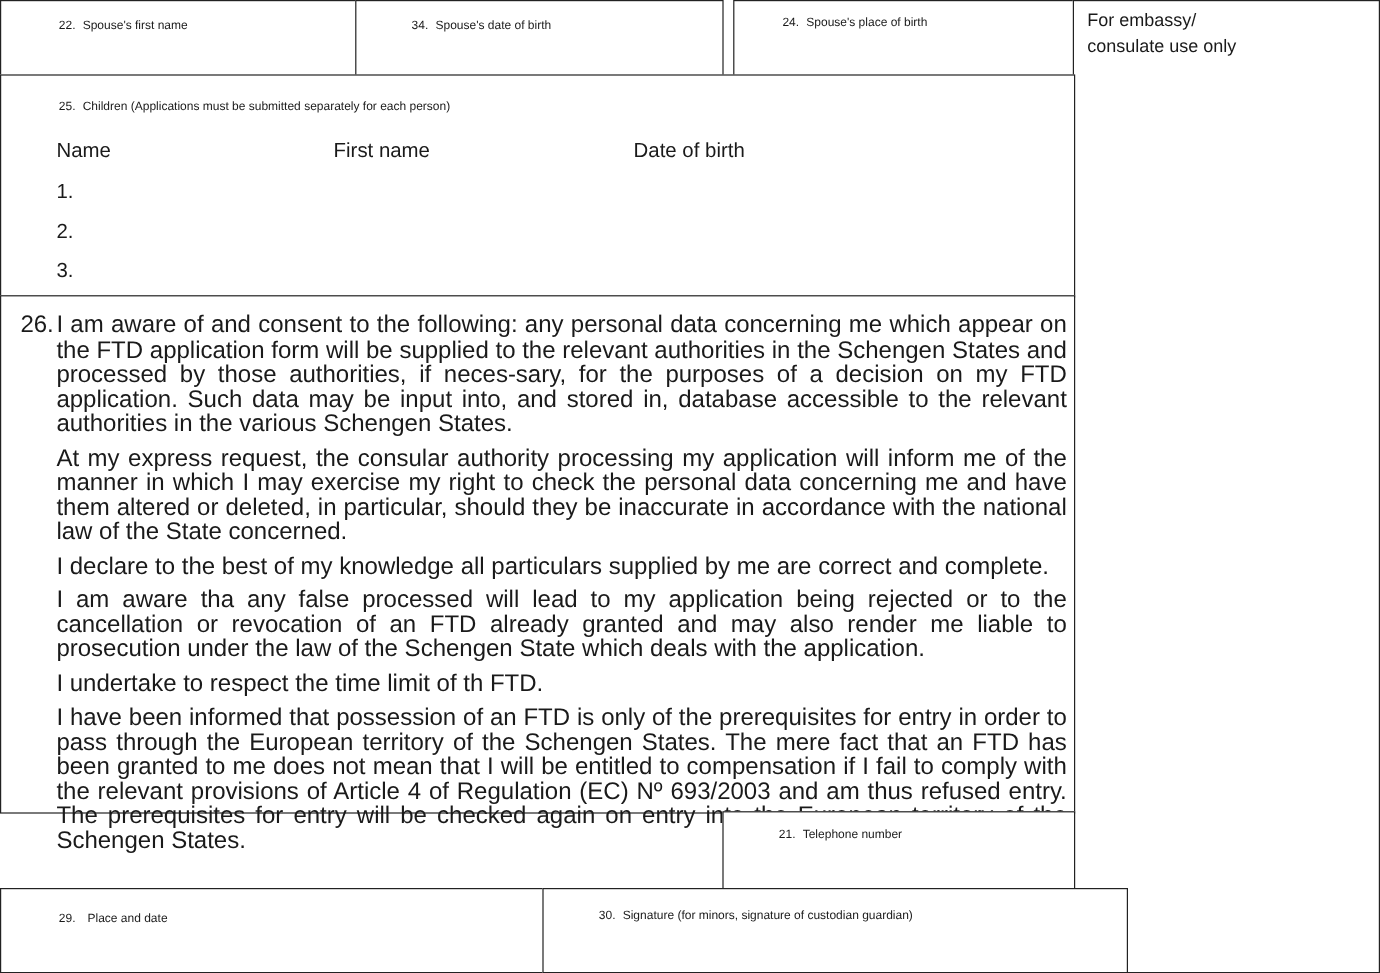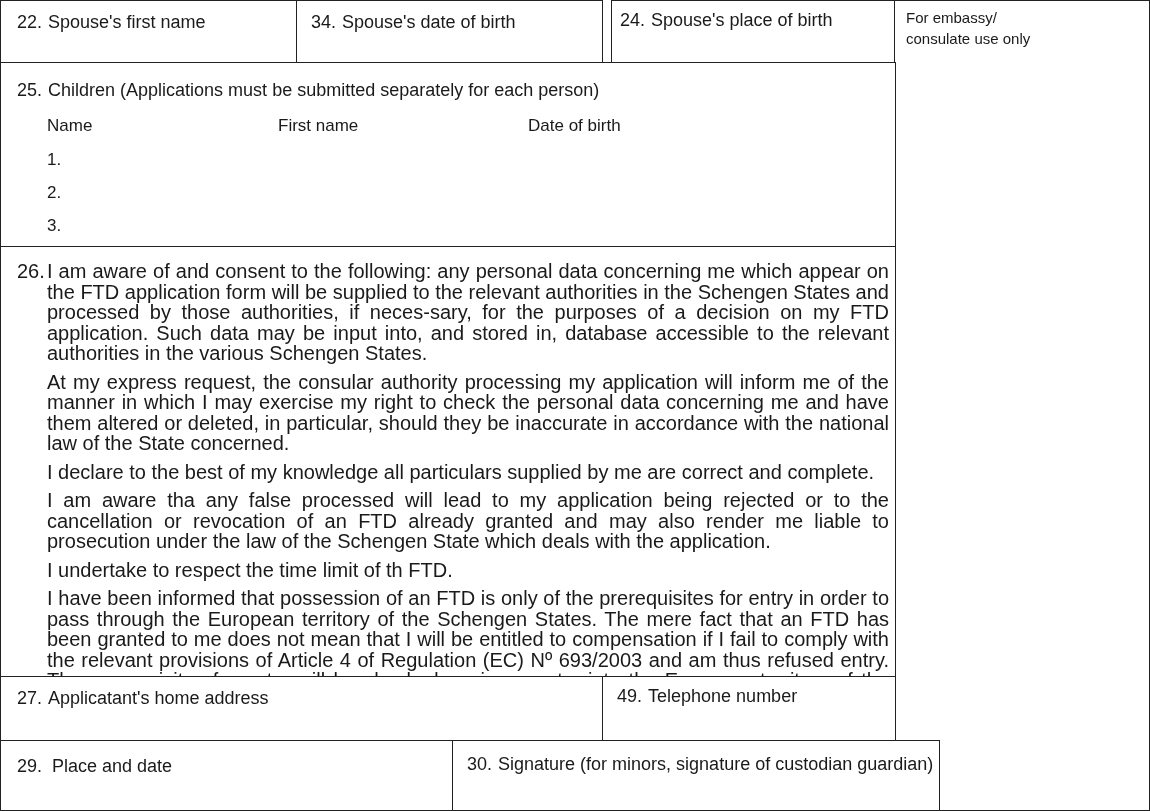--- a/index.html
+++ b/index.html
@@ -6,21 +6,21 @@
   body {
     width: 1150px; height: 811px; position: relative; overflow: hidden;
     font-family: "Liberation Sans", sans-serif; color: #1a1a1a;
   }
   .form { position: absolute; left: 0; top: 0; width: 1150px; height: 811px; }
   .cell {
     position: absolute; box-sizing: border-box;
     border: 1.5px solid #222;
     background: #fff;
   }
-  .label { position: absolute; font-size: 18px; line-height: 18px; white-space: nowrap; }
+  .label { position: absolute; font-size: 10px; line-height: 18px; white-space: nowrap; margin-left: 32px; }
   .num { display: inline-block; margin-right: 6px; }
   .children-head { position: absolute; font-size: 17px; line-height: 18px; text-align: center; }
   .decl {
     position: absolute; left: 16px; top: 14px; width: 872px;
     font-size: 20px; line-height: 20.5px;
   }
   .decl .num-26 { position: absolute; left: 0; top: 0; }
   .decl .paras { margin-left: 30px; }
   .decl p { margin: 0 0 8px 0; text-align: justify; }
   .sidebar-text { position: absolute; left: 11px; top: 6px; font-size: 15px; line-height: 21px; }
@@ -72,28 +72,23 @@
         <p>I am aware of and consent to the following: any personal data concerning me which appear  on the FTD application form will be supplied to the relevant authorities in the Schengen States and processed by those authorities, if neces-sary, for the purposes of a decision on my FTD application. Such data may be input into, and stored in, database accessible to the relevant authorities in the various Schengen States.</p>
         <p>At my express request, the consular authority processing my application will inform me of the manner in which I may exercise my right to check the personal data concerning me and have them altered or deleted, in particular, should they be inaccurate in accordance with the national law of the State concerned.</p>
         <p>I declare to the best of my knowledge all particulars supplied by me are correct and complete.</p>
         <p>I am aware tha any false processed will lead to my application being rejected or to the cancellation or revocation of an FTD already granted and may also render me liable to prosecution under the law of the Schengen State which deals with the application.</p>
         <p>I undertake to respect the time limit of th FTD.</p>
         <p>I have been informed that possession of an FTD is only of the prerequisites for entry in order to pass through the European territory of the Schengen States. The mere fact that an FTD has been granted to me does not mean that I will be entitled to compensation if I fail to comply with the relevant provisions of Article 4 of Regulation (EC) Nº 693/2003 and am thus refused entry. The prerequisites for entry will be checked again on entry into the European territory of the Schengen States.</p>
       </div>
     </div>
   </div>
 
-  <div class="cell" style="left:0; top:676px; width:604px; height:66px;">
-    <div class="label" style="left:16px; top:12px;">
-      <span class="num">27.</span><span>Applicatant's home address</span>
-    </div>
-  </div>
   <div class="cell" style="left:602px; top:676px; width:294px; height:66px;">
     <div class="label" style="left:14px; top:10px;">
-      <span class="num">49.</span><span>Telephone number</span>
+      <span class="num">21.</span><span>Telephone number</span>
     </div>
   </div>
 
   <div class="cell" style="left:0; top:740px; width:454px; height:71px;">
     <div class="label" style="left:16px; top:16px;">
       <span class="num" style="margin-right:10px;">29.</span><span>Place and date</span>
     </div>
   </div>
   <div class="cell" style="left:452px; top:740px; width:488px; height:71px;">
     <div class="label" style="left:14px; top:14px;">

